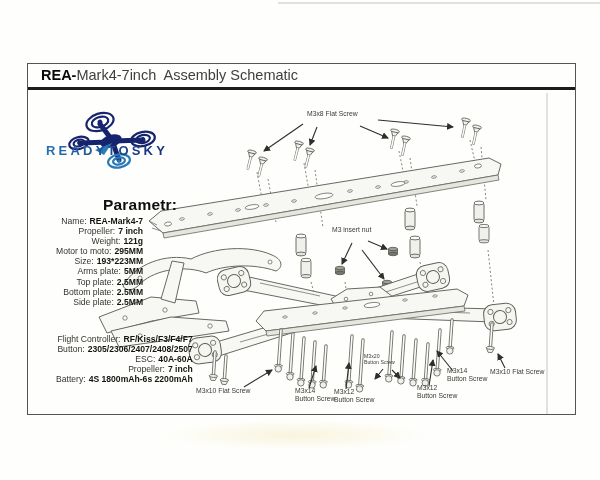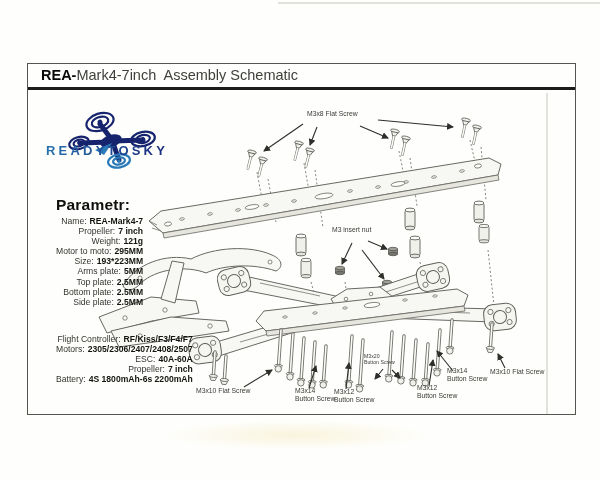--- a/index.html
+++ b/index.html
@@ -10,21 +10,21 @@
           background:radial-gradient(ellipse at center,rgba(240,228,170,.38),rgba(240,228,170,0) 70%);}
   .box{position:absolute;left:27px;top:63px;width:549px;height:352px;border:1.4px solid #55554f;box-sizing:border-box;}
   .titlebar{position:absolute;left:0;top:0;width:100%;height:26px;border-bottom:3.5px solid #1c1c1a;
             box-sizing:border-box;line-height:23px;padding-left:13px;font-size:14.5px;color:#3f3f3c;}
   .titlebar .brand{font-weight:bold;color:#0a0a0a;}
   .titlebar .rest{white-space:pre;}
   .logo-text{position:absolute;left:46px;top:143px;width:180px;font-size:13px;font-weight:bold;
              letter-spacing:3.2px;color:#1b3180;
              background:linear-gradient(90deg,#2470ae 0%,#1b3180 60%,#121f60 100%);
              -webkit-background-clip:text;background-clip:text;-webkit-text-fill-color:transparent;}
-  .h1{position:absolute;font-size:15.5px;font-weight:bold;color:#0f0f0c;letter-spacing:.2px;}
+  .h1{position:absolute;font-size:15.5px;font-weight:bold;color:#0f0f0c;letter-spacing:.2px;margin-left:47px;}
   .spec-list{position:absolute;text-align:right;}
   .spec-row{line-height:10.1px;font-size:8.6px;color:#33332f;white-space:nowrap;}
   .spec-label{margin-right:3px;}
   .spec-value{font-weight:bold;color:#14140f;}
   .co{position:absolute;font-size:6.8px;color:#3a3a36;line-height:7.6px;white-space:nowrap;}
   .co.tiny{font-size:5.2px;line-height:5.8px;}
   svg{position:absolute;left:0;top:0;}
   .pl{fill:#f7f7f3;stroke:#686862;stroke-width:1;}
   .pl2{fill:#e6e6df;stroke:#686862;stroke-width:.8;}
   .hl{fill:#fdfdfa;stroke:#6d6d66;stroke-width:.8;}
@@ -317,21 +317,21 @@
       <div class="spec-row"><span class="spec-label">Motor to moto:</span><span class="spec-value">295MM</span></div>
       <div class="spec-row"><span class="spec-label">Size:</span><span class="spec-value">193*223MM</span></div>
       <div class="spec-row"><span class="spec-label">Arms plate:</span><span class="spec-value">5MM</span></div>
       <div class="spec-row"><span class="spec-label">Top plate:</span><span class="spec-value">2.5MM</span></div>
       <div class="spec-row"><span class="spec-label">Bottom plate:</span><span class="spec-value">2.5MM</span></div>
       <div class="spec-row"><span class="spec-label">Side plate:</span><span class="spec-value">2.5MM</span></div>
     </div>
 
   <div class="spec-list" style="left:56px;top:334px">
       <div class="spec-row"><span class="spec-label">Flight Controller:</span><span class="spec-value">RF/Kiss/F3/F4/F7</span></div>
-      <div class="spec-row"><span class="spec-label">Motors:</span><span class="spec-value">2305/2306/2407/2408/2507</span></div>
+      <div class="spec-row"><span class="spec-label">Button:</span><span class="spec-value">2305/2306/2407/2408/2507</span></div>
       <div class="spec-row"><span class="spec-label">ESC:</span><span class="spec-value">40A-60A</span></div>
       <div class="spec-row"><span class="spec-label">Propeller:</span><span class="spec-value">7 inch</span></div>
       <div class="spec-row"><span class="spec-label">Battery:</span><span class="spec-value">4S 1800mAh-6s 2200mAh</span></div>
     </div>
 
   <div class="co" style="left:307px;top:110px">M3x8 Flat Screw</div>
   <div class="co" style="left:332px;top:226px">M3 insert nut</div>
   <div class="co" style="left:196px;top:387px">M3x10 Flat Screw</div>
   <div class="co" style="left:295px;top:387px">
     <div>M3x14</div>

